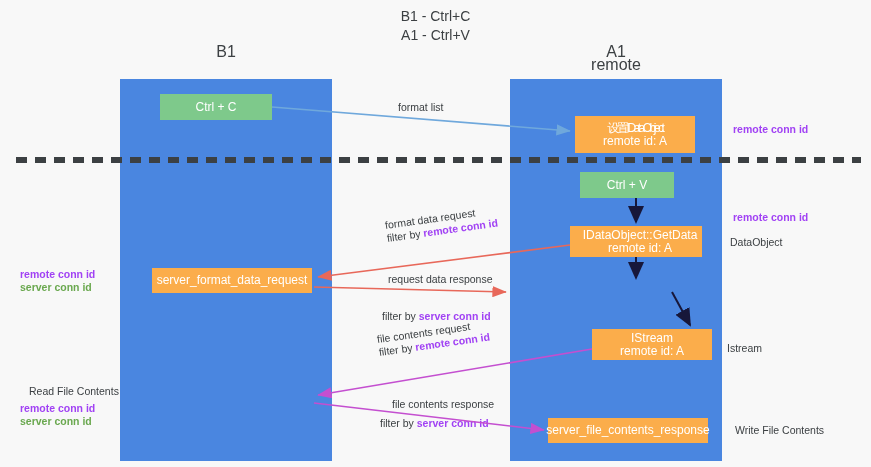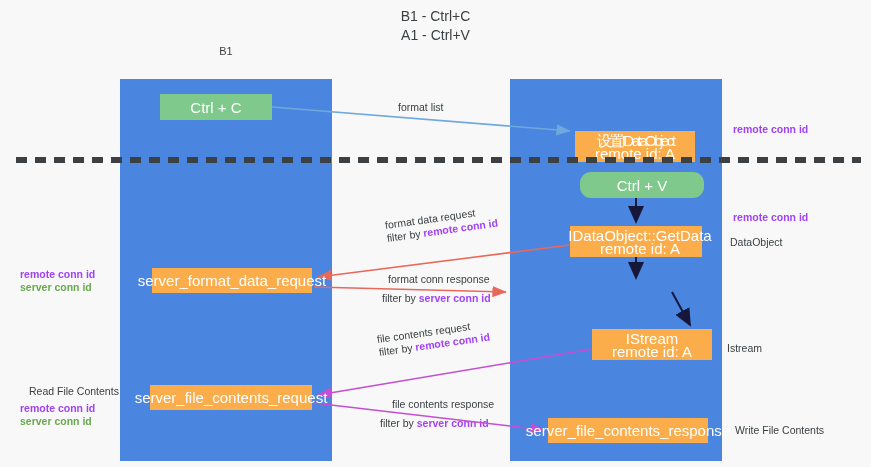--- a/index.html
+++ b/index.html
@@ -13,50 +13,50 @@
   #stage{position:relative;width:871px;height:467px;text-decoration:underline;}
 
   
   .lane{position:absolute;background:#4a86e0;}
   #lane-b1{left:120px;top:79px;width:212px;height:382px;}
   #lane-a1{left:510px;top:79px;width:212px;height:382px;}
 
   
   .lane-head{
     position:absolute;text-align:center;width:212px;
-    font-size:11px;line-height:13px;color:#3c4043;
+    font-size:16px;line-height:13px;color:#3c4043;
   }
   #head-b1{left:120px;top:45px;}
   #head-a1{left:510px;top:45px;}
   .lane-head .l2{display:block;}
 
   
   #title{
     position:absolute;left:0;top:7px;width:871px;text-align:center;
     font-size:14px;line-height:19px;color:#3c4043;
   }
   #title span{display:block;}
 
   
   .box{
     position:absolute;
     display:flex;flex-direction:column;
     align-items:center;justify-content:center;
-    color:#ffffff;font-size:15px;line-height:13px;
+    color:#ffffff;font-size:12px;line-height:13px;
     text-align:center;box-sizing:border-box;
     z-index:6;
   }
   .box.green{background:#7ec98b;}
   .box.orange{background:#fbad4b;}
   .box span{display:block;white-space:nowrap;}
   .box .garbled{letter-spacing:-2.5px;}
 
   #box-ctrlc{left:160px;top:94px;width:112px;height:26px;}
-  #box-ctrlv{left:580px;top:172px;width:124px;height:26px;border-radius:11px;}
-  #box-idataobject{left:575px;top:116px;width:120px;height:31px;margin-top:15px;}
+  #box-ctrlv{left:580px;top:172px;width:94px;height:26px;}
+  #box-idataobject{left:575px;top:116px;width:120px;height:37px;}
   #box-getdata{left:570px;top:226px;width:132px;height:31px;padding-left:8px;}
   #box-istream{left:592px;top:329px;width:120px;height:31px;}
   #box-fmt-req{left:152px;top:268px;width:160px;height:25px;}
   #box-fmt-resp{left:512px;top:280px;width:160px;height:25px;}
   #box-file-req{left:150px;top:385px;width:162px;height:25px;}
   #box-file-resp{left:548px;top:418px;width:160px;height:25px;}
 
   
   #divider{
     position:absolute;left:16px;top:157px;width:845px;height:6px;
@@ -102,20 +102,24 @@
 <div id="stage">
 
   <div id="title">
     <span>B1 - Ctrl+C</span>
     <span>A1 - Ctrl+V</span>
   </div>
 
   <div id="head-b1" class="lane-head">
     <span class="l1">B1</span>
   </div>
+  <div id="head-a1" class="lane-head">
+    <span class="l1">A1</span>
+    <span class="l2">remote</span>
+  </div>
 
   <div id="lane-b1" class="lane"></div>
   <div id="lane-a1" class="lane"></div>
 
   <svg id="wires" viewBox="0 0 871 467">
     <defs>
       <marker id="ah-blue" markerWidth="9" markerHeight="7" refX="8.5" refY="3.5" orient="auto">
         <polygon points="0 0, 9 3.5, 0 7" fill="#6fa8dc"></polygon>
       </marker>
       <marker id="ah-red" markerWidth="9" markerHeight="7" refX="8.5" refY="3.5" orient="auto">
@@ -167,42 +171,39 @@
   <div id="box-istream" class="box orange">
     <span>IStream</span>
     <span>remote id: A</span>
   </div>
 
   <div id="box-fmt-req" class="box orange">
     <span>server_format_data_request</span>
   </div>
 
 
-  <div id="box-file-req" class="box orange">
-    <span>server_file_contents_request</span>
-  </div>
 
   <div id="box-file-resp" class="box orange">
     <span>server_file_contents_response</span>
   </div>
 
   <div id="divider"></div>
 
   <div id="lab-format-list" class="lab dark">
     <span class="l">format list</span>
   </div>
 
   <div id="lab-fmt-req" class="lab dark slant">
     <span class="l">format data request</span>
     <span class="l"><span>filter by </span><span class="purple">remote conn id</span></span>
   </div>
 
   <div id="lab-fmt-resp" class="lab dark">
-    <span class="l">format conn response</span>
-    <span class="l" style="margin-top:6px;margin-left:-6px;"><span>filter by </span><span class="purple">server conn id</span></span>
+    <span class="l">request data response</span>
+    <span class="l" style="margin-top:24px;margin-left:-6px;"><span>filter by </span><span class="purple">server conn id</span></span>
   </div>
 
   <div id="lab-file-req" class="lab dark slant">
     <span class="l">file contents request</span>
     <span class="l"><span>filter by </span><span class="purple">remote conn id</span></span>
   </div>
 
   <div id="lab-file-resp" class="lab dark">
     <span class="l">file contents response</span>
     <span class="l" style="margin-top:6px;margin-left:-12px;"><span>filter by </span><span class="purple">server conn id</span></span>

